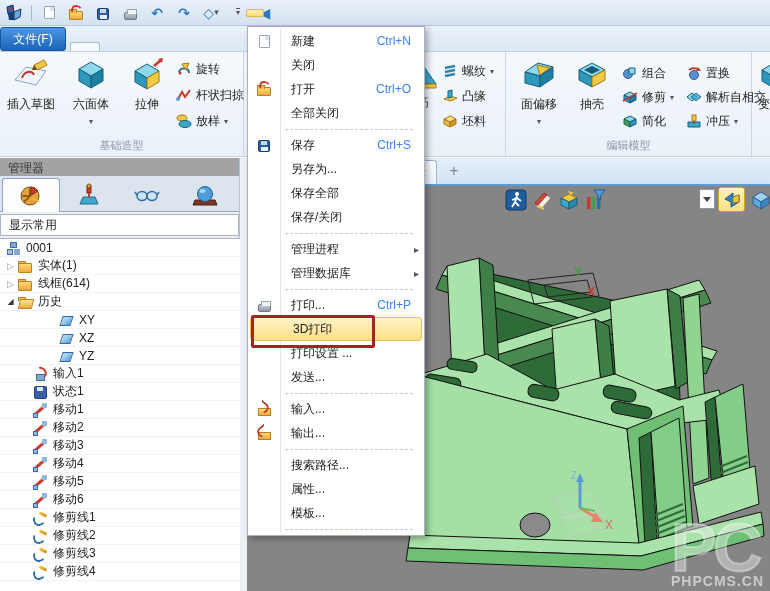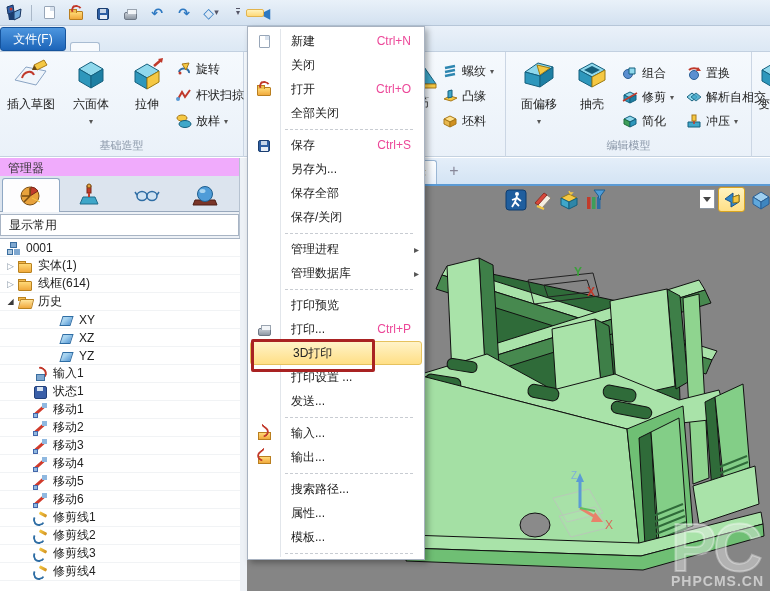--- a/index.html
+++ b/index.html
@@ -37,21 +37,21 @@
 .rg-label{position:absolute;bottom:4px;left:0;right:0;text-align:center;font-size:11px;color:#8A97A8}
 .rbig{position:absolute;top:4px;width:58px;text-align:center}
 .rbig .blabel{display:block;margin-top:1px}
 .rsmall{position:absolute;height:22px;display:flex;align-items:center;gap:4px;white-space:nowrap}
 .dd{font-size:8px;color:#555}
 .svgwrap{display:inline-flex;align-items:center;justify-content:center}
 
 
 .main{position:absolute;left:0;top:158px;width:770px;height:433px;background:#EDF1F6}
 .manager{position:absolute;left:0;top:0;width:240px;height:433px;background:#EDF1F6;border-right:1px solid #B6C2D0}
-.mgr-title{height:18px;padding:2px 8px;color:#333;background:#f0abfc}
+.mgr-title{height:18px;padding:2px 8px;color:#333;background:#a3a3a3}
 .mgr-tabs{height:36px;background:#DCE4EE;border-bottom:1px solid #98A8BC;display:flex;align-items:flex-end;padding:0 2px}
 .mgr-tab{width:58px;height:34px;display:flex;align-items:center;justify-content:center;border:1px solid transparent;border-bottom:none}
 .mgr-tab[data-active="true"]{background:#FDFDFE;border-color:#8FA8C4;border-radius:3px 3px 0 0;position:relative;top:1px}
 .mgr-filter{height:22px;margin:2px 0;background:#fff;border:1px solid #A8B4C4;display:flex;align-items:center;padding:4px 8px}
 .tree{position:absolute;left:0;top:80px;bottom:0;width:240px;background:#fff;border-top:1px solid #A8B4C4;overflow:hidden;list-style:none}
 .trow{display:flex;align-items:center;height:18px;border-bottom:1px solid #F1F3F5;padding-left:4px;white-space:nowrap}
 .texp{width:13px;flex:none;font-size:9px;color:#8A98A8;text-align:center}
 .trow[data-expander="expanded"] .texp{color:#3A3A3A;font-size:8px}
 .trow[data-level="0"]{padding-left:5px}
 .trow[data-level="2"]{padding-left:32px}
@@ -99,21 +99,21 @@
   color:rgba(240,240,240,.42);-webkit-text-stroke:2px rgba(255,255,255,.35)}
 .wm-text{font-size:14px;font-weight:bold;letter-spacing:1px;color:rgba(248,248,248,.6)}
 
 
 .filemenu{position:absolute;left:247px;top:26px;width:178px;z-index:60;background:#fff;
   border:1px solid #A8B2C0;box-shadow:3px 3px 6px rgba(0,0,0,.3);padding:2px 1px;list-style:none}
 .filemenu::before{content:"";position:absolute;left:32px;top:2px;bottom:2px;width:1px;background:#E2E6EB}
 .fm-item{position:relative;display:flex;align-items:center;height:24px;padding-right:4px}
 .fm-iconbox{width:30px;flex:none;display:flex;align-items:center;justify-content:center}
 .fm-label{margin-left:12px;white-space:nowrap}
-.fm-shortcut{margin-left:auto;padding-right:8px;color:#ec4899}
+.fm-shortcut{margin-left:auto;padding-right:8px;color:#3b82f6}
 .fm-item[data-submenu="true"]::after{content:"\25B8";position:absolute;right:4px;color:#555;font-size:10px}
 .fm-item[data-type="separator"]{height:8px}
 .fm-item[data-type="separator"]::before{content:"";flex:1;border-top:1px dashed #C8CCD2;margin-left:36px;margin-right:6px}
 .fm-item[data-highlighted="true"]{background:linear-gradient(#FFF3C8,#FFDF86);border:1px solid #E6C25E;border-radius:3px;margin:0 1px}
 .fm-item[data-highlighted="true"]::after{content:"";position:absolute;left:0;top:-3px;width:118px;height:27px;
   border:3px solid #A92222;border-radius:2px;z-index:2}
 .mic{position:relative;width:16px;height:16px;display:inline-block}
 .mic::before,.mic::after{content:"";position:absolute}
 .mic.mi-new{width:11px;height:13px;background:#fff;border:1px solid #98A6B8;border-radius:1px}
 .mic.mi-new::before{top:0;right:0;width:4px;height:4px;background:#D8E2EE}
@@ -760,27 +760,20 @@
           <span class="mic"></span>
         </span>
         <span class="fm-label">管理数据库</span>
         <span class="fm-shortcut"></span>
       </li>
       <li class="fm-item" data-type="separator">
         
         
         
       </li>
-      <li class="fm-item">
-        <span class="fm-iconbox">
-          <span class="mic"></span>
-        </span>
-        <span class="fm-label">打印预览</span>
-        <span class="fm-shortcut"></span>
-      </li>
       <li class="fm-item" data-icon="print">
         <span class="fm-iconbox">
           <span class="mic mi-print"></span>
         </span>
         <span class="fm-label">打印...</span>
         <span class="fm-shortcut">Ctrl+P</span>
       </li>
       <li class="fm-item" data-highlighted="true">
         <span class="fm-iconbox">
           <span class="mic"></span>

